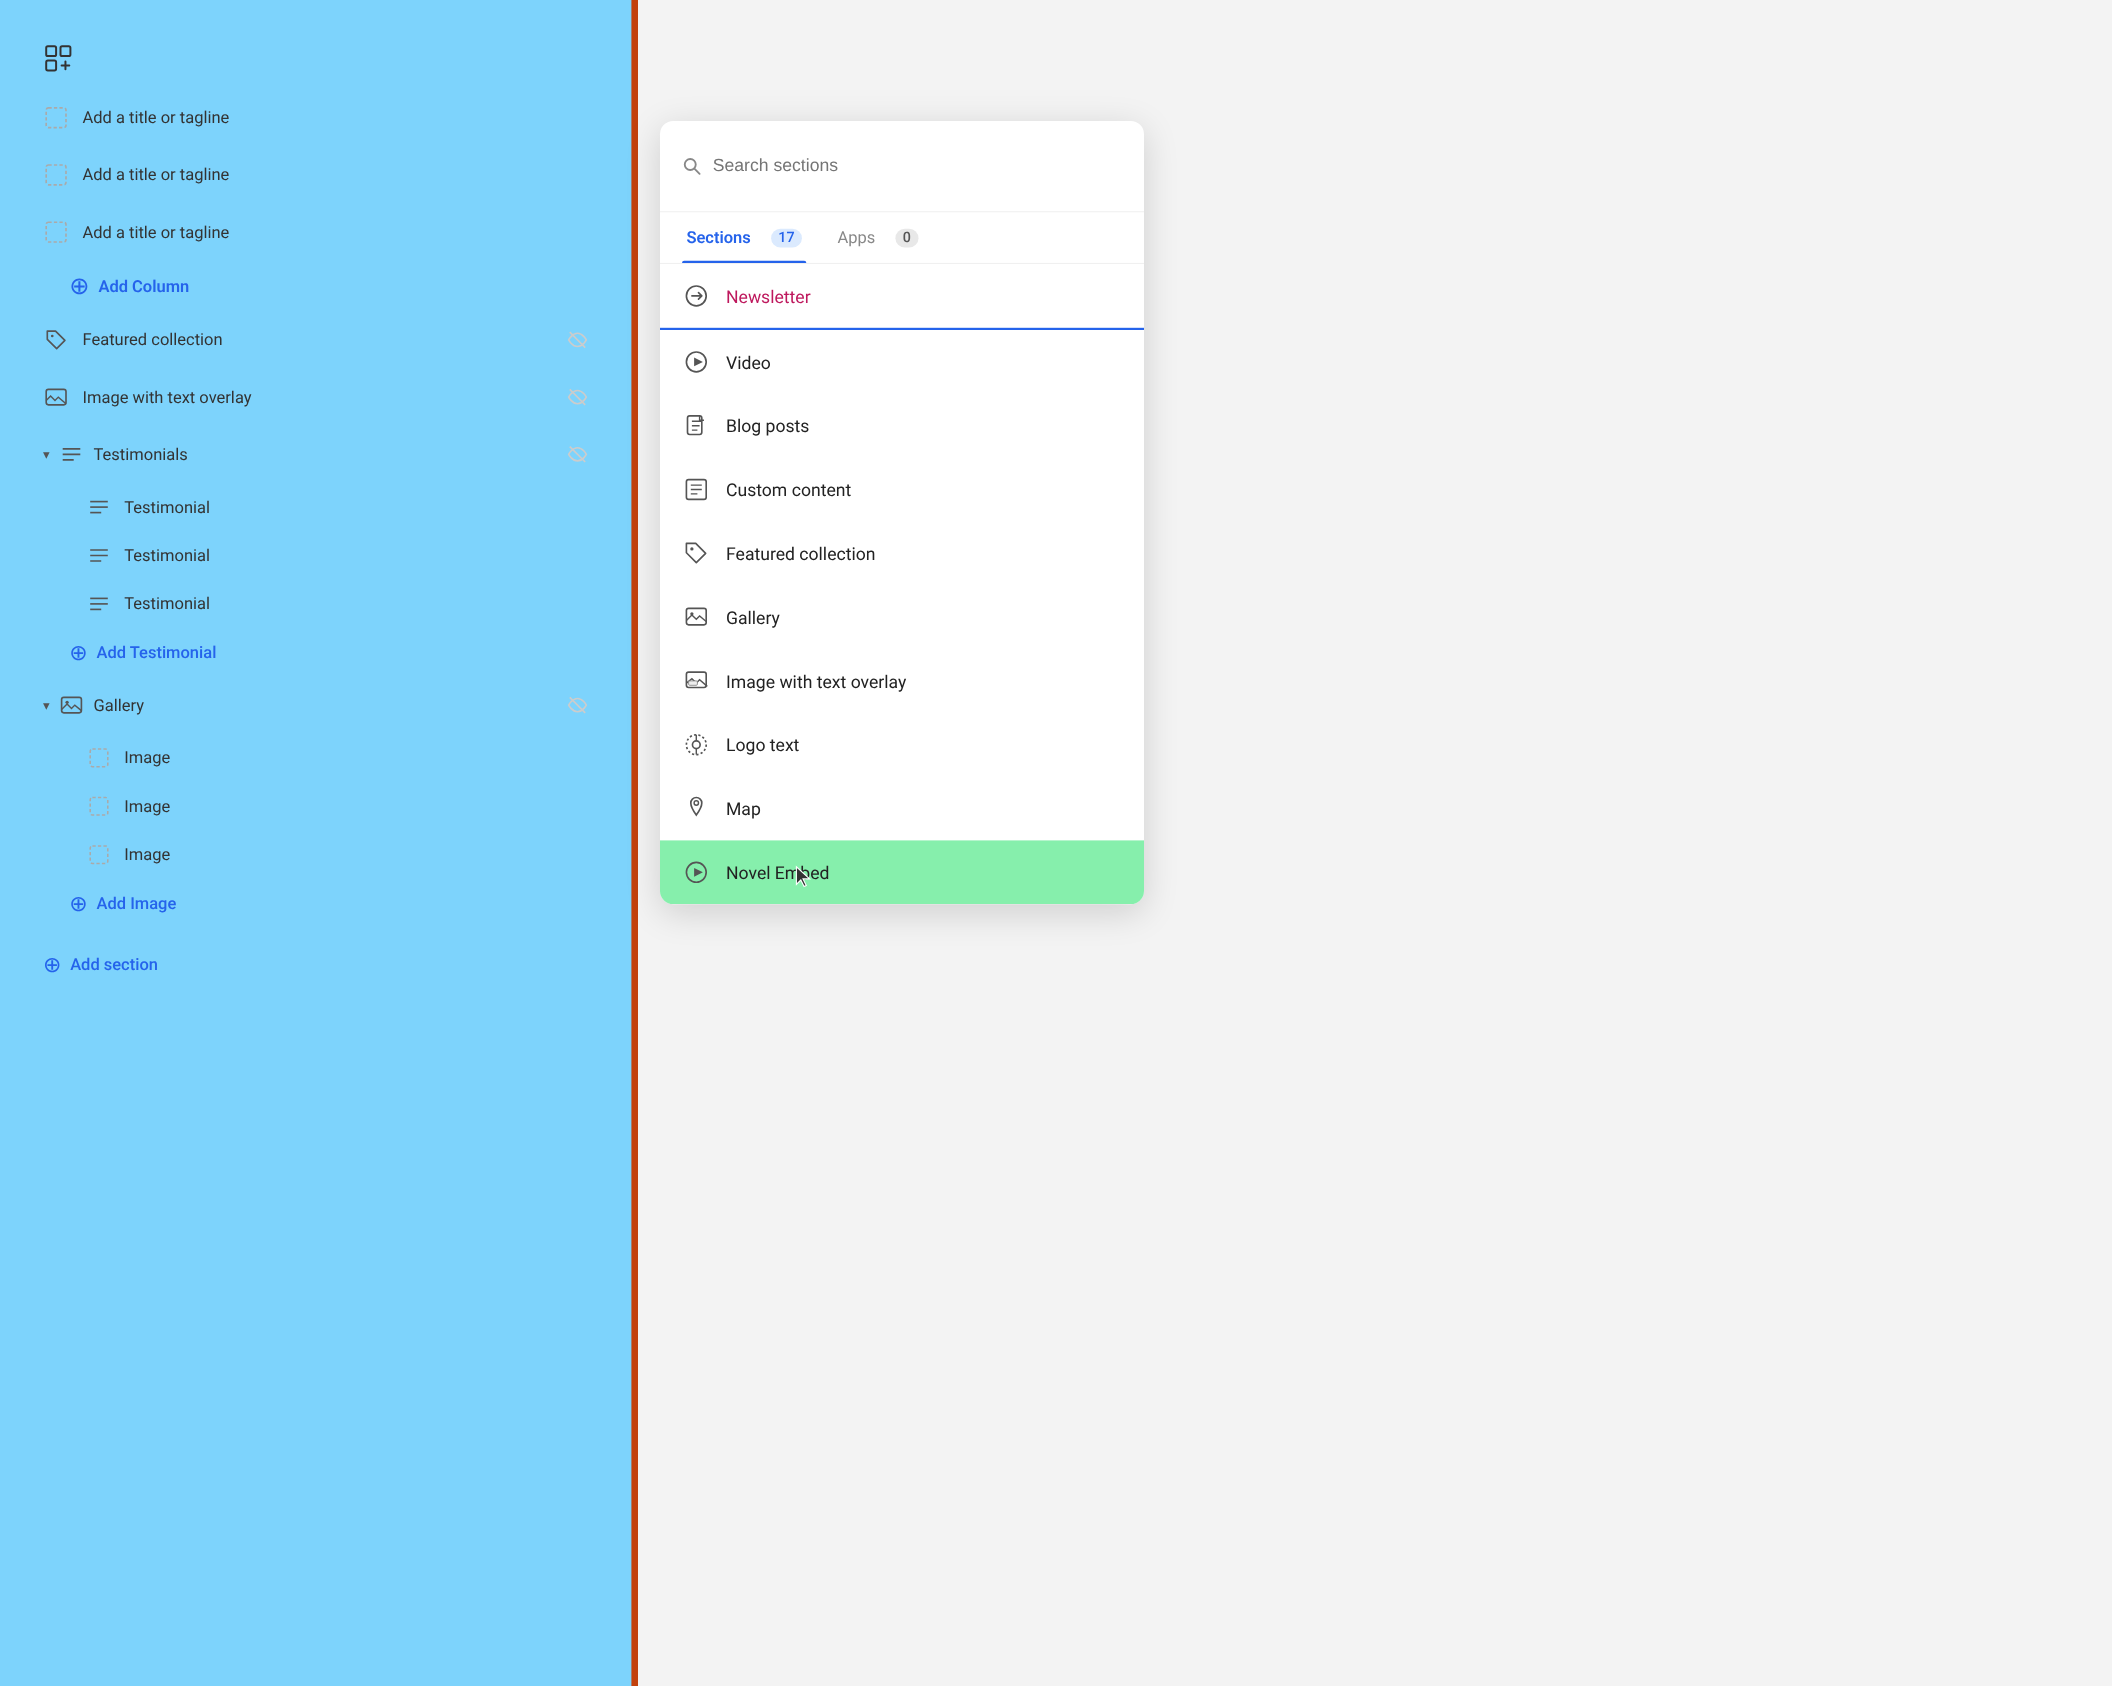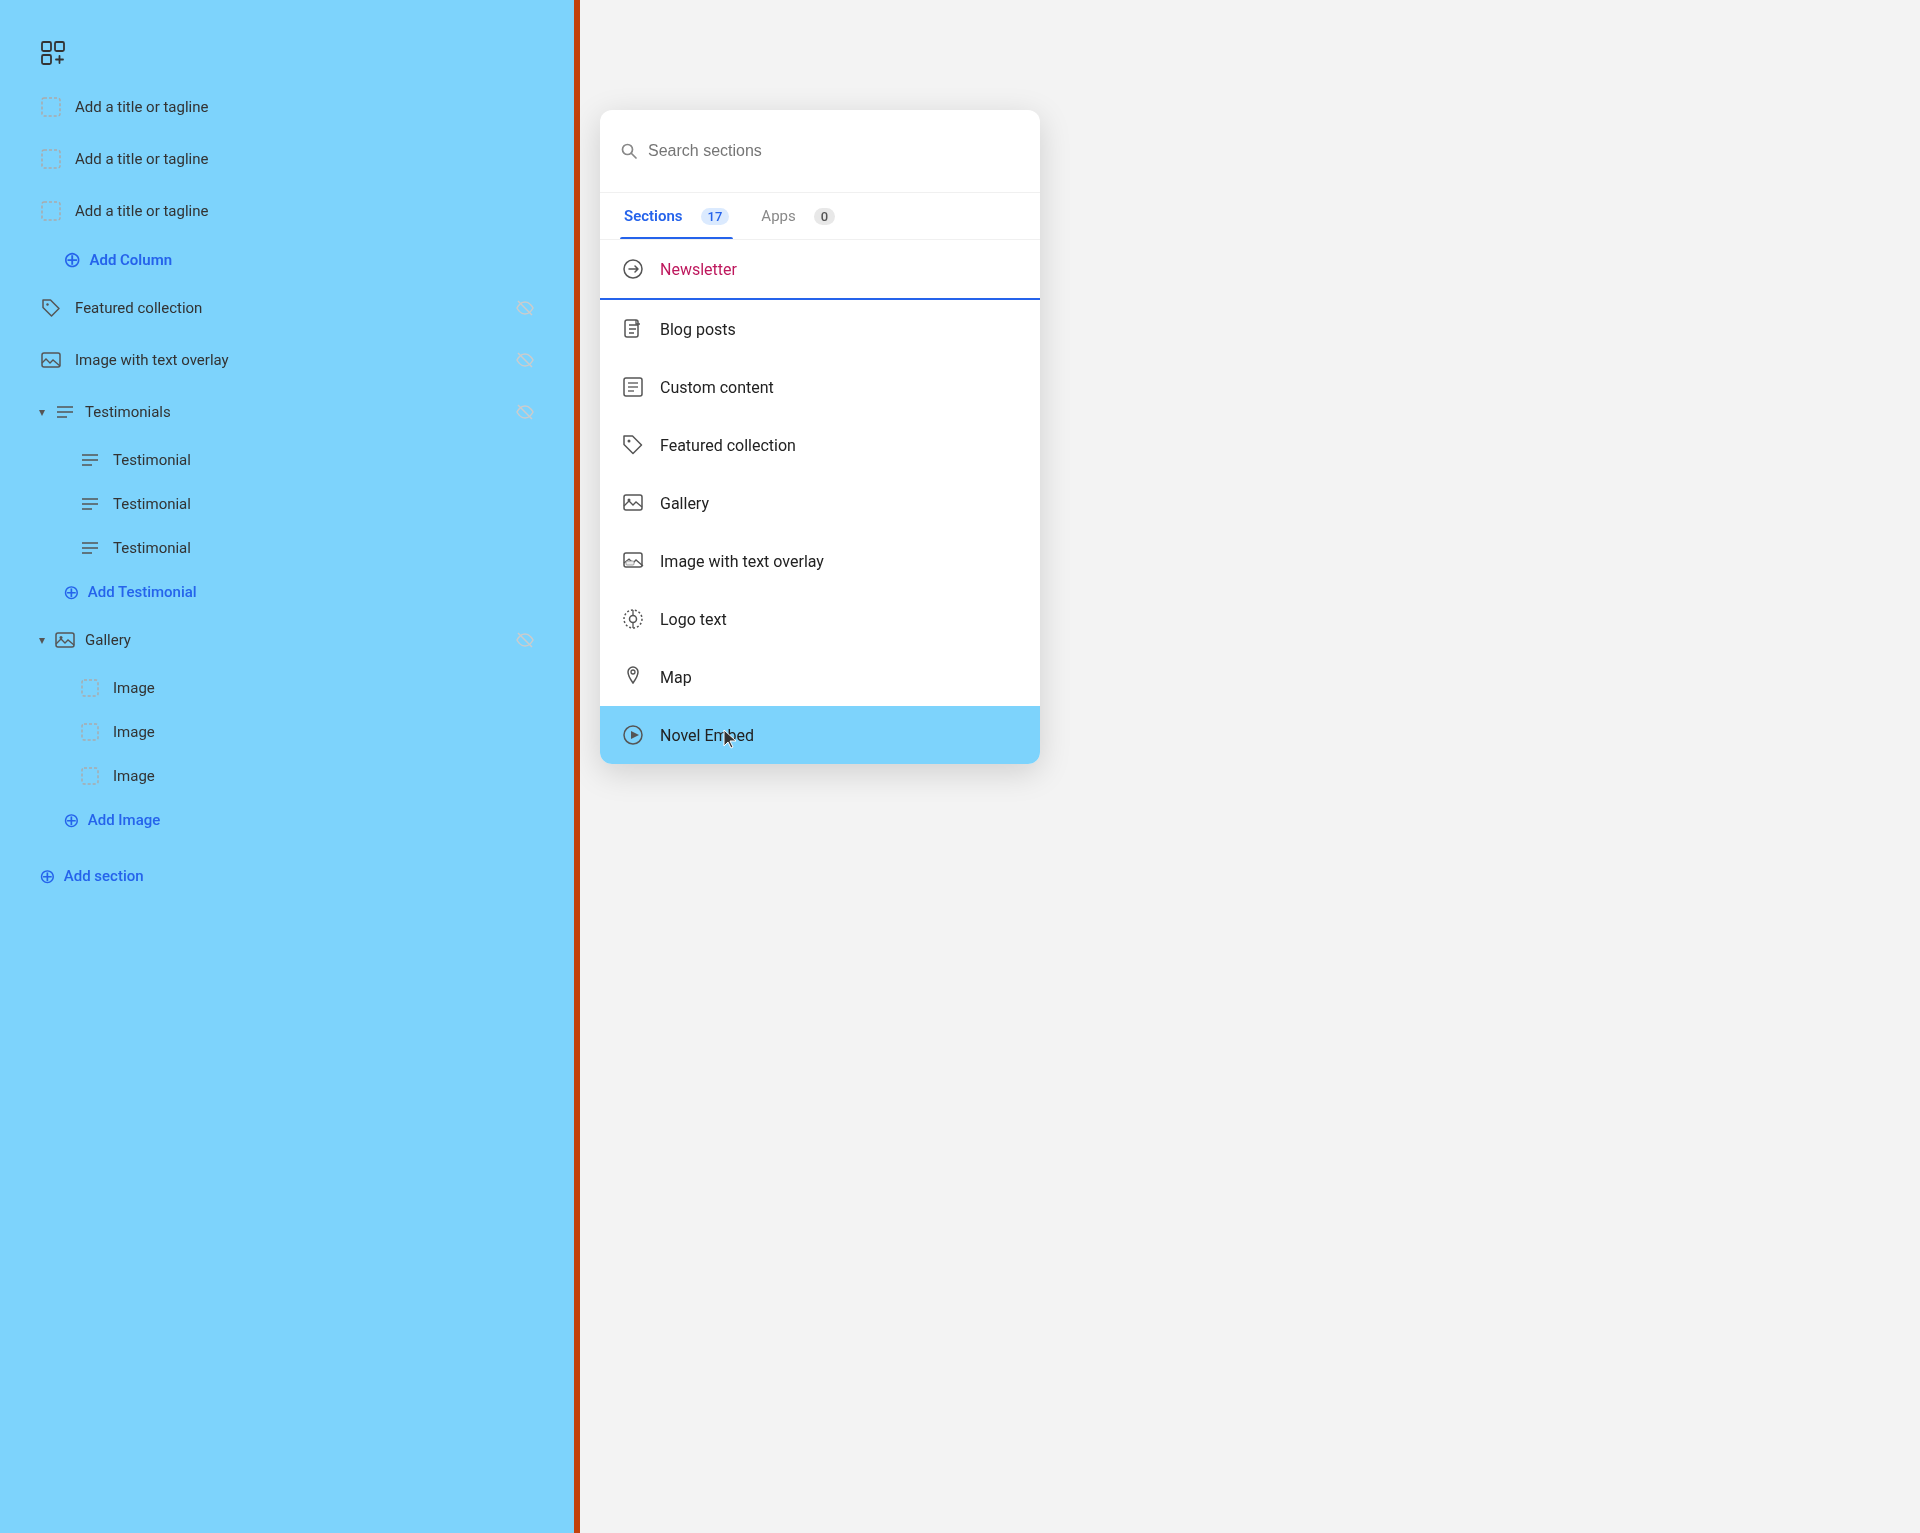--- a/index.html
+++ b/index.html
@@ -242,21 +242,21 @@
     .section-list-item {
       display: flex;
       align-items: center;
       padding: 16px 20px;
       gap: 14px;
       cursor: pointer;
       border-radius: 0;
     }
 
     .section-list-item.highlighted {
-      background: #7dd3fc;
+      background: #86efac;
     }
 
     .section-list-item .s-icon {
       width: 26px;
       height: 26px;
       display: flex;
       align-items: center;
       justify-content: center;
       color: #555;
       flex-shrink: 0;
@@ -529,20 +529,29 @@
       <div class="newsletter-item">
         <span class="s-icon">
           <svg width="24" height="24" viewBox="0 0 24 24" fill="none">
             <circle cx="12" cy="12" r="9" stroke="#555" stroke-width="1.5"></circle>
             <path d="M8 12h8M14 9l3 3-3 3" stroke="#555" stroke-width="1.5" stroke-linecap="round" stroke-linejoin="round"></path>
           </svg>
         </span>
         <span class="s-label">Newsletter</span>
       </div>
 
+      <div class="section-list-item">
+        <span class="s-icon">
+          <svg width="24" height="24" viewBox="0 0 24 24" fill="none">
+            <circle cx="12" cy="12" r="9" stroke="#555" stroke-width="1.5"></circle>
+            <polygon points="10,8 18,12 10,16" fill="#555"></polygon>
+          </svg>
+        </span>
+        <span class="s-label">Video</span>
+      </div>
 
       <div class="section-list-item">
         <span class="s-icon">
           <svg width="24" height="24" viewBox="0 0 24 24" fill="none">
             <rect x="4" y="3" width="13" height="17" rx="2" stroke="#555" stroke-width="1.5"></rect>
             <path d="M8 8h9M8 12h7M8 16h5" stroke="#555" stroke-width="1.3"></path>
             <path d="M15 3v4h4" stroke="#555" stroke-width="1.3"></path>
           </svg>
         </span>
         <span class="s-label">Blog posts</span>

